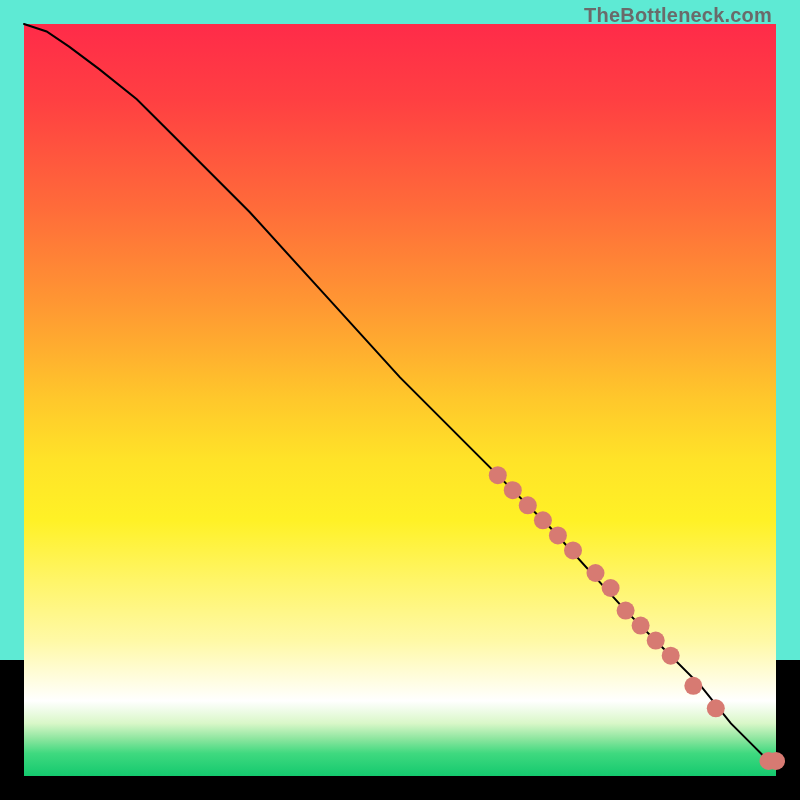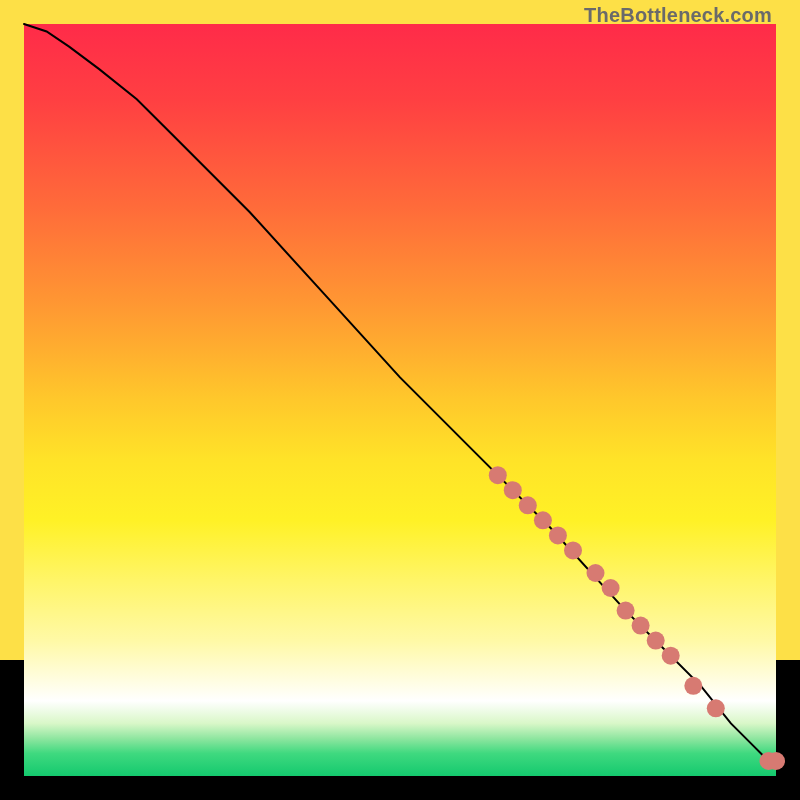--- a/index.html
+++ b/index.html
@@ -1,21 +1,21 @@
 <!DOCTYPE html>
 <html><head>
 <meta charset="utf-8">
 <style>
   * { margin: 0; padding: 0; box-sizing: border-box; }
   html, body { width: 800px; height: 800px; background: #000; overflow: hidden; }
   .stage {
     position: relative;
     width: 800px;
     height: 660px;
-    background: #fde047;
+    background: #5eead4;
     padding-left: 20px;
   }
   .plot {
     position: absolute;
     left: 24px;
     top: 24px;
     width: 752px;
     height: 752px;
     background: linear-gradient(
       to bottom,

